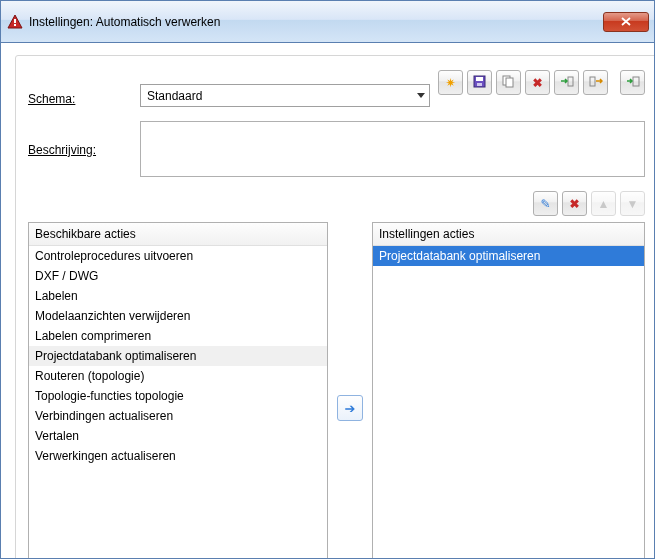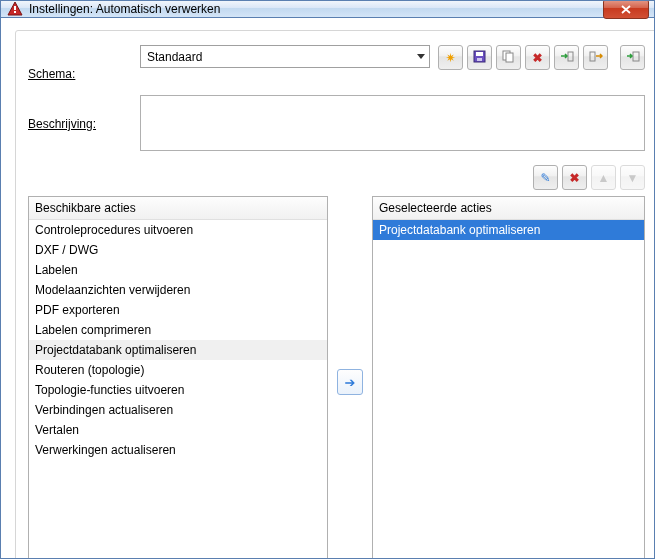--- a/index.html
+++ b/index.html
@@ -8,21 +8,21 @@
     padding: 0;
     background: #fff;
     font-family: "Segoe UI", Tahoma, sans-serif;
     font-size: 12px;
     width: 655px;
     height: 559px;
     overflow: hidden;
     border: 1px solid #5a7fb0;
   }
   .titlebar {
-    height: 17px;
+    height: 42px;
     background: linear-gradient(to bottom, #f0f5fb 0%, #d9e6f7 45%, #c2d9f0 46%, #d4e5f7 100%);
     border-bottom: 1px solid #5a7fb0;
     display: flex;
     align-items: center;
     padding: 0 0 0 6px;
   }
   .titlebar .app-icon {
     width: 16px; height: 16px;
     display: inline-flex;
     align-items: center; justify-content: center;
@@ -63,20 +63,21 @@
   .row .label.underline { text-decoration: underline; text-decoration-color: #000; }
   .schema-select {
     flex: 0 0 290px;
     height: 23px;
     border: 1px solid #a0a0a0;
     background: #fff;
     display: flex; align-items: center;
     padding: 0 4px 0 6px;
     justify-content: space-between;
     cursor: default;
+    margin-top: 14px;
   }
   .schema-select .arrow {
     width: 0; height: 0;
     border-left: 4px solid transparent;
     border-right: 4px solid transparent;
     border-top: 5px solid #333;
   }
   .toolbar {
     display: flex;
     margin-left: 8px;
@@ -273,39 +274,38 @@
     </div>
 
     <div class="lists-area">
       <div class="listbox left">
         <div class="list-header">Beschikbare acties</div>
         <div class="list-body" id="available-body">
             <div class="list-item">Controleprocedures uitvoeren</div>
             <div class="list-item">DXF / DWG</div>
             <div class="list-item">Labelen</div>
             <div class="list-item">Modelaanzichten verwijderen</div>
-            <div class="list-item">PDF exporteren</div>
             <div class="list-item">Labelen comprimeren</div>
             <div class="list-item hover">Projectdatabank optimaliseren</div>
             <div class="list-item">Routeren (topologie)</div>
-            <div class="list-item">Topologie-functies uitvoeren</div>
+            <div class="list-item">Topologie-functies topologie</div>
             <div class="list-item">Verbindingen actualiseren</div>
             <div class="list-item">Vertalen</div>
             <div class="list-item">Verwerkingen actualiseren</div>
           </div>
       </div>
 
       <div class="move-col">
         <div class="move-btn">
           <span>➔</span>
         </div>
       </div>
 
       <div class="listbox right">
-        <div class="list-header">Geselecteerde acties</div>
+        <div class="list-header">Instellingen acties</div>
         <div class="list-body" id="selected-body">
             <div class="list-item selected">Projectdatabank optimaliseren</div>
           </div>
       </div>
     </div>
 
   </fieldset>
 
   <div class="footer">
     <div class="dlg-btn primary">

